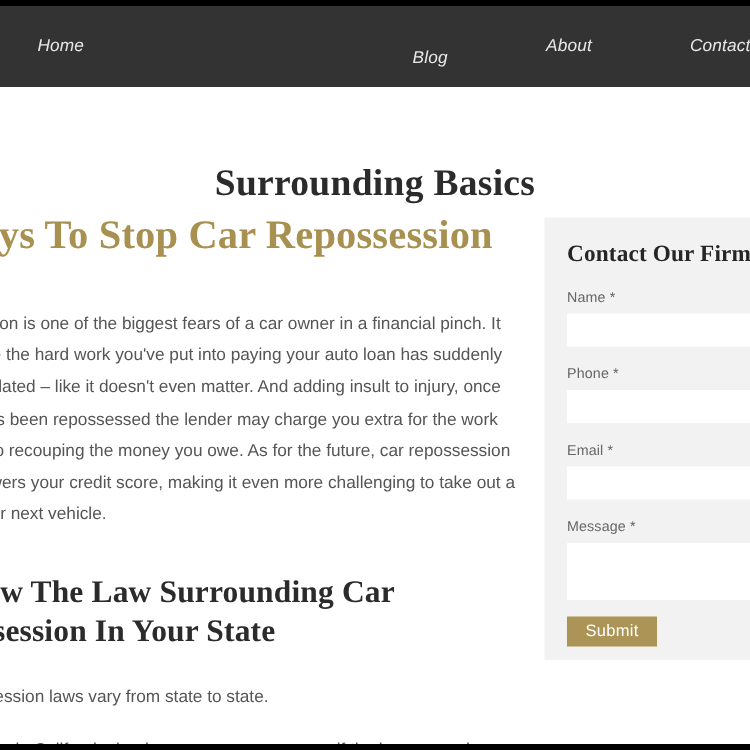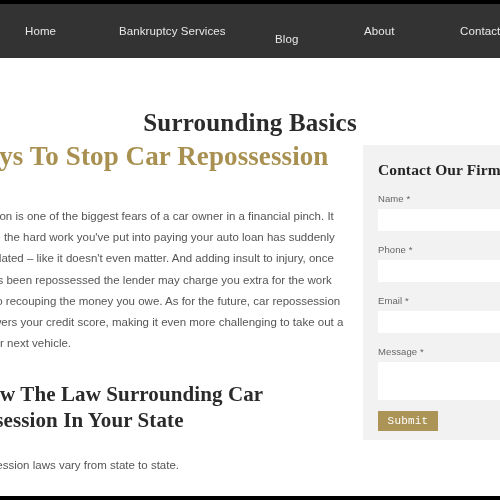--- a/index.html
+++ b/index.html
@@ -27,20 +27,21 @@
   
   .navbar {
     position: absolute;
     top: 4px; left: 0;
     width: 500px;
     height: 54px;
     background: #333333;
     display: flex;
     align-items: center;
     overflow: hidden;
+    font-style: italic;
   }
   .nav-item {
     color: #e8e8e8;
     font-size: 11.5px;
     font-family: "Liberation Sans", sans-serif;
     white-space: nowrap;
     letter-spacing: 0.1px;
     cursor: pointer;
   }
   .nav-item.n0 { position: absolute; left: 25px; }
@@ -152,21 +153,21 @@
     font-size: 10px;
     color: #333333;
     padding: 4px 5px;
     resize: none;
     display: block;
   }
   .submit-button {
     background: #ab9455;
     color: #ffffff;
     border: none;
-    font-family: Liberation Mono, monospace;
+    font-family: Liberation Sans, sans-serif;
     font-size: 11px;
     width: 60px;
     height: 20px;
     cursor: pointer;
     letter-spacing: 0.2px;
     display: block;
   }
 
   
   .bottom-strip {
@@ -177,21 +178,20 @@
     background: #000000;
   }
 </style>
 </head>
 <body>
 
 <div class="top-strip"></div>
 
 <nav class="navbar">
   <a class="nav-item n0">Home</a>
-  <a class="nav-item n1">Bankruptcy Services</a>
   <a class="nav-item n2">Blog</a>
   <a class="nav-item n3">About</a>
   <a class="nav-item n4">Contact Us</a>
 </nav>
 
 <h1 class="page-title">Surrounding Basics</h1>
 
 <article class="article">
   <h2 class="article-heading">5 Ways To Stop Car Repossession</h2>
   <div class="spacer-1"></div>

